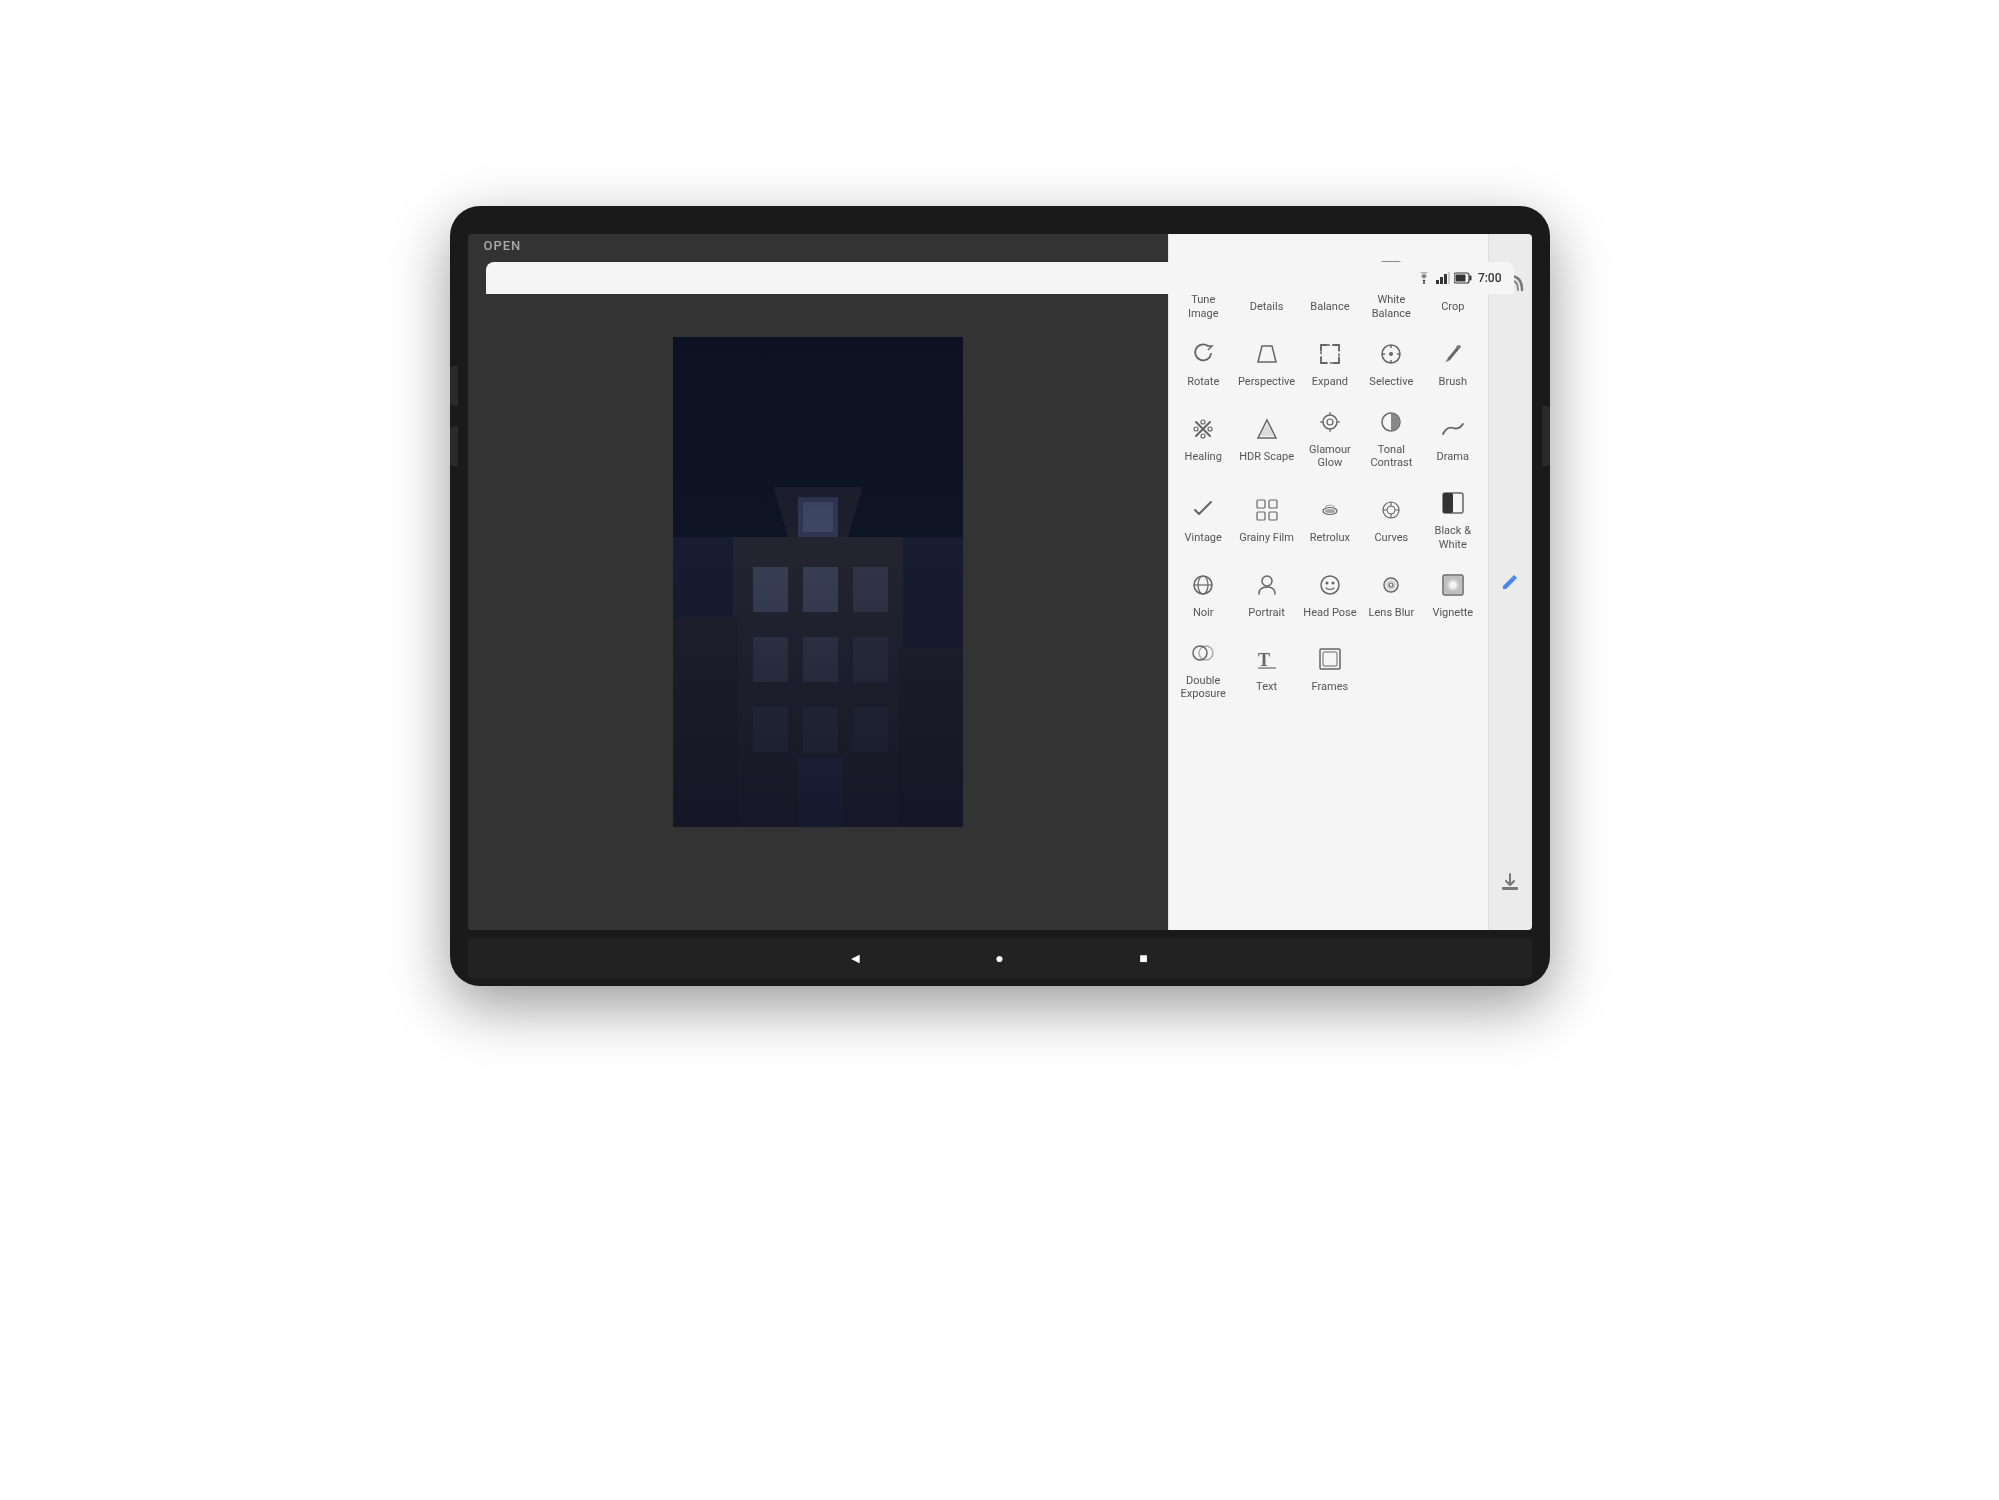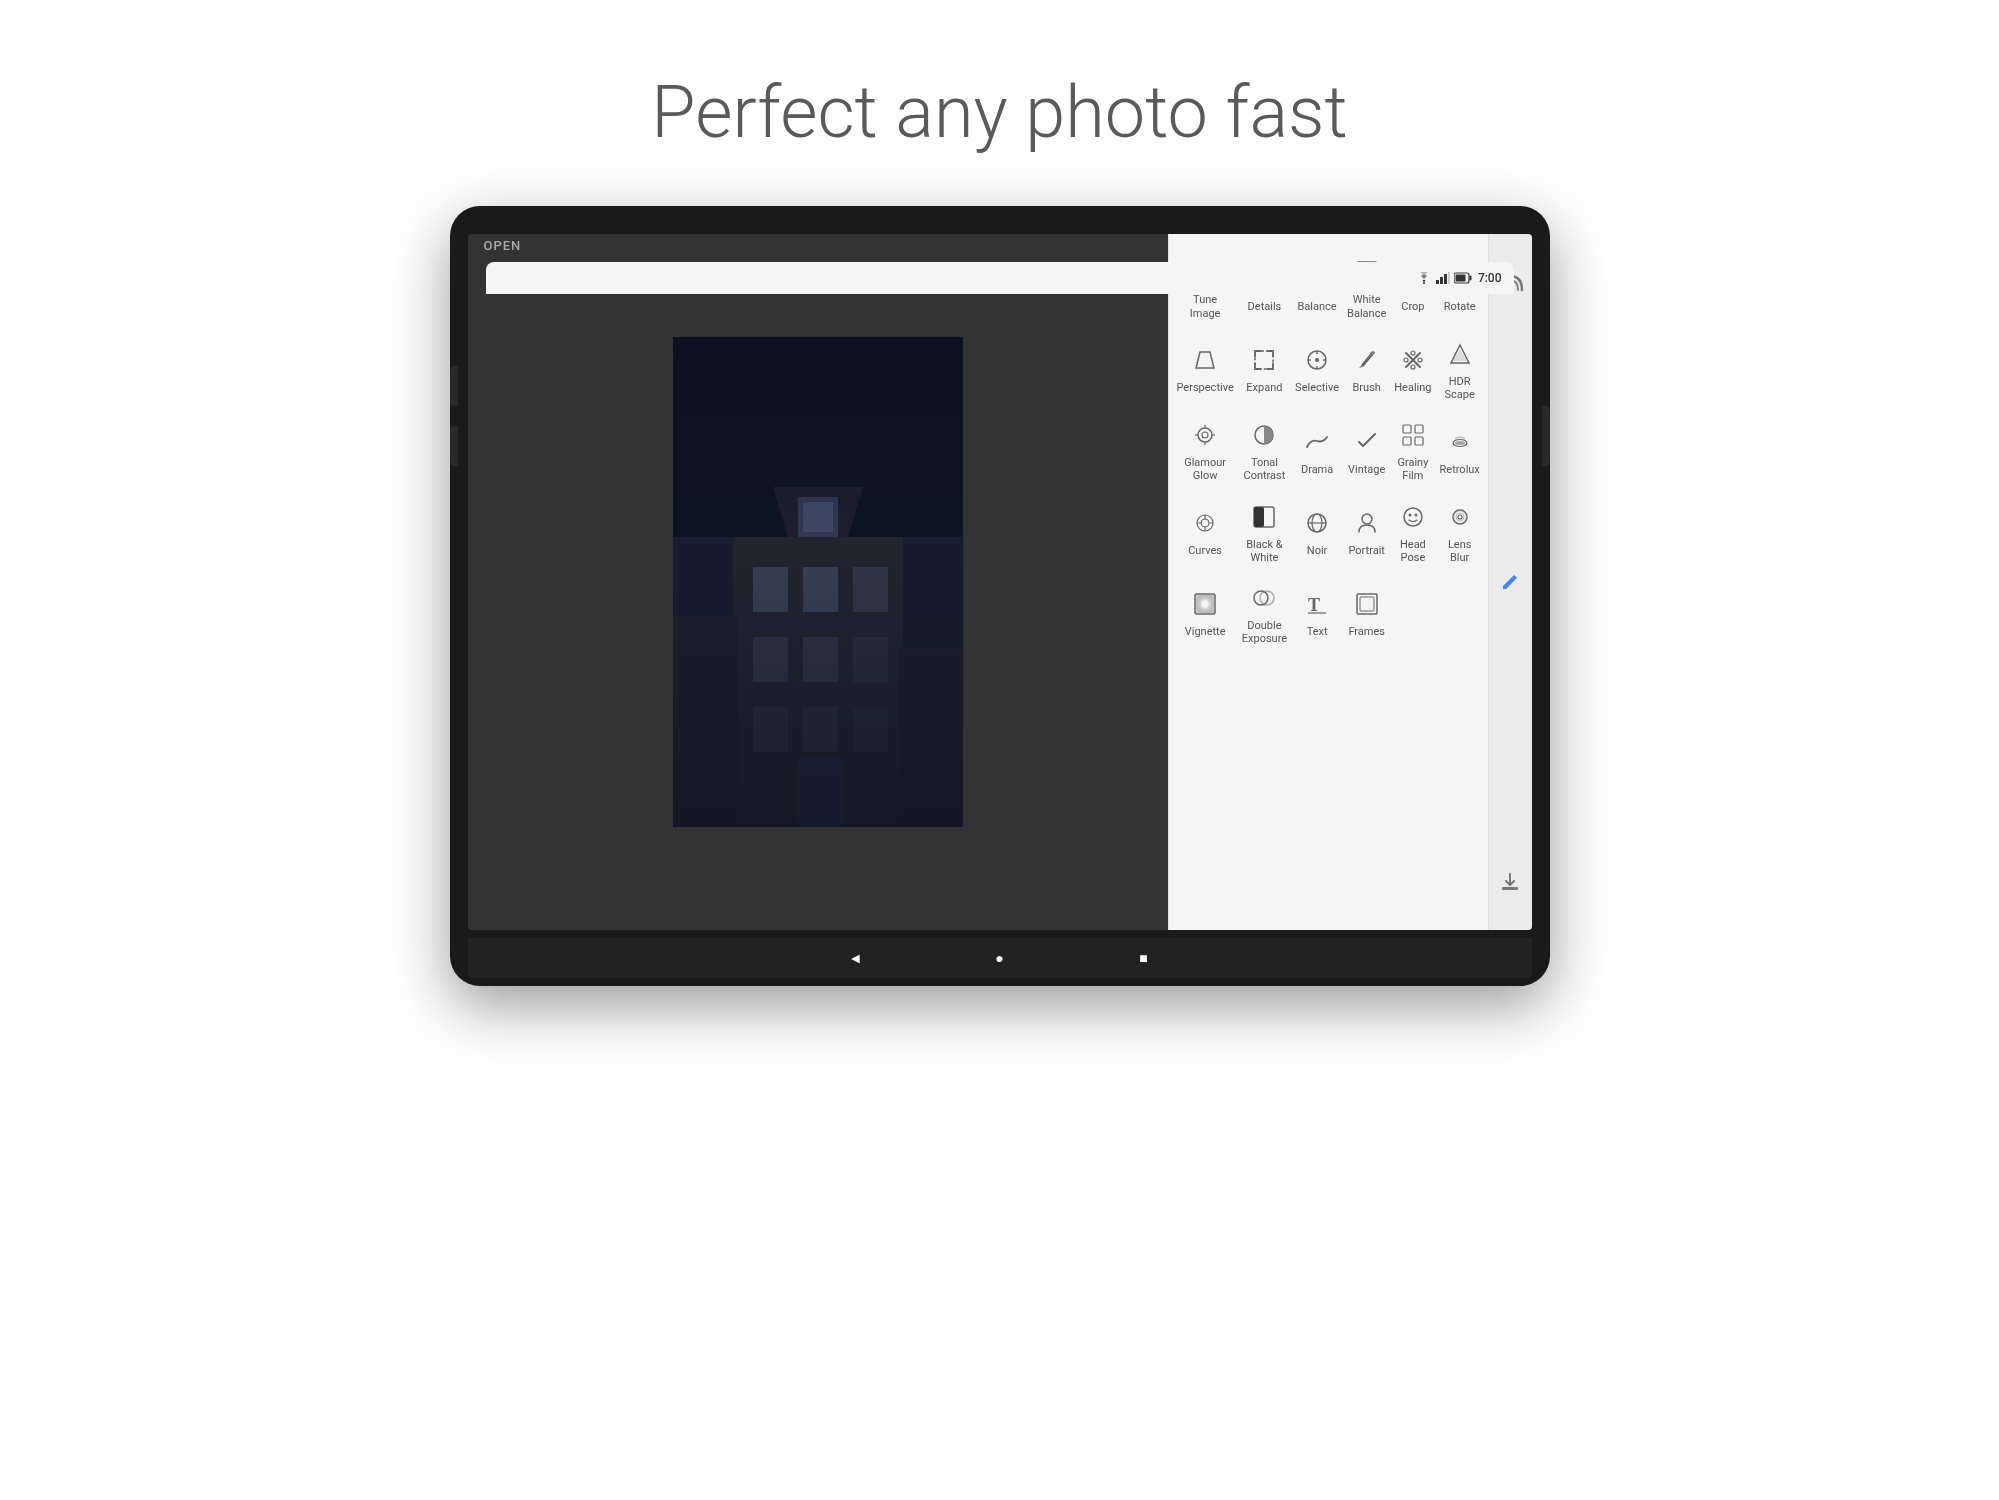--- a/index.html
+++ b/index.html
@@ -104,21 +104,21 @@
       overflow-x: hidden;
       padding: 8px 0;
     }
 
     .tools-panel::-webkit-scrollbar {
       width: 4px;
     }
 
     .tools-grid {
       display: grid;
-      grid-template-columns: repeat(6, 1fr);
+      grid-template-columns: repeat(5, 1fr);
       gap: 0;
       padding: 4px 4px;
     }
 
     .tool-item {
       display: flex;
       flex-direction: column;
       align-items: center;
       justify-content: center;
       padding: 10px 4px 8px;
@@ -234,21 +234,21 @@
       width: 26px;
       height: 26px;
     }
 
   </style>
 </head>
 <body>
 
 <div class="header-section">
   <div class="header-title">
-    <span>Perfect any photo fast</span><br>
+    <br>
   </div>
 </div>
 
 <div class="tablet-wrapper">
   <div class="tablet">
 
     <div class="tablet-side-left"></div>
     <div class="tablet-side-left2"></div>
     <div class="tablet-side-right"></div>
 

